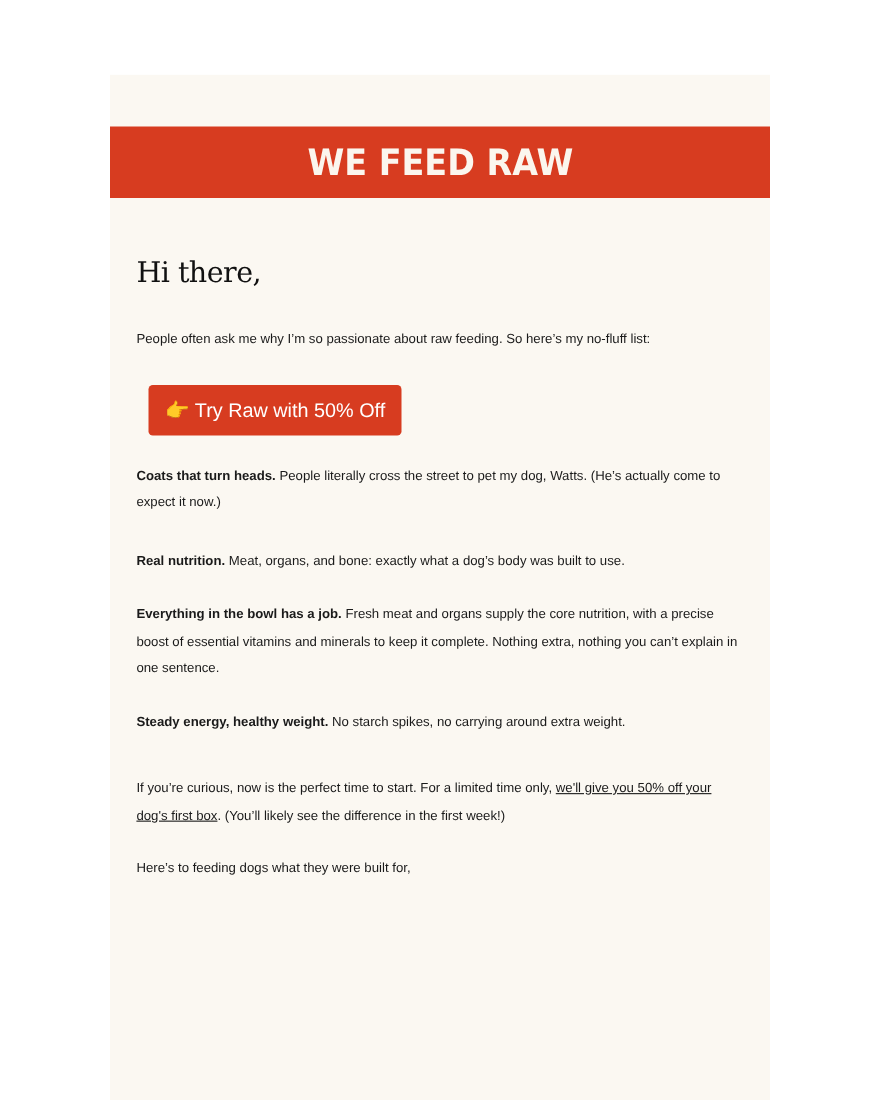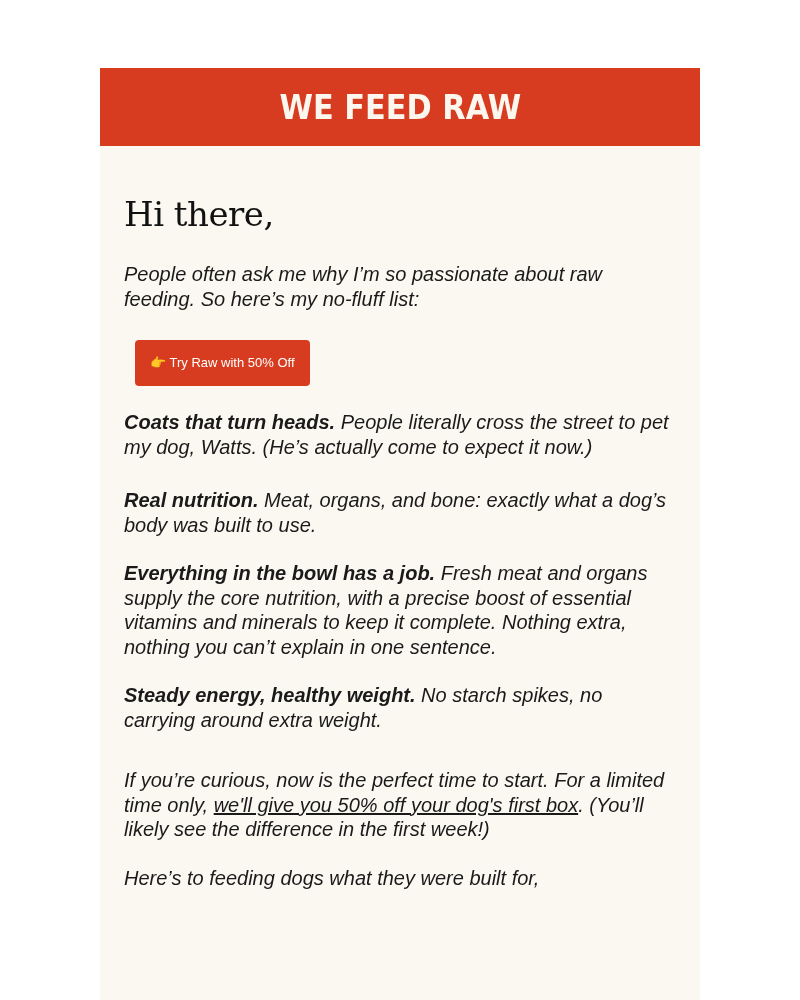--- a/index.html
+++ b/index.html
@@ -6,40 +6,40 @@
   body {
     width: 800px; height: 1000px; overflow: hidden;
     background: #ffffff;
     font-family: "Liberation Sans", sans-serif;
   }
   .email {
     position: absolute; left: 100px; top: 68px; width: 600px; height: 932px;
     background: #fbf8f2;
   }
   .header {
-    height: 78px; background: #d73c20;
-    display: flex; align-items: center; justify-content: center;
+    height: 65px; background: #d73c20;
+    display: flex; align-items: center; justify-content: center; margin-top: 47px;
   }
   .logo {
     color: #fbf6ee; font-family: "DejaVu Sans", sans-serif; font-weight: bold;
     font-size: 33px; letter-spacing: 0px; transform: scaleX(0.92);
   }
   .content { padding: 0 24px; color: #111; }
   .greeting {
     font-family: "DejaVu Serif", serif; font-weight: normal;
-    font-size: 34px; margin: 48px 0 0 0; line-height: 40px; color: #111;
+    font-size: 26px; margin: 48px 0 0 0; line-height: 40px; color: #111;
     letter-spacing: -0.5px;
   }
   p {
-    font-size: 20px; line-height: 24.5px; margin: 0; color: #1a1a1a; font-style: italic;
+    font-size: 12px; line-height: 24.5px; margin: 0; color: #1a1a1a;
   }
   .intro { margin-top: 28px; }
   .btn {
     display: inline-block; background: #d73c20; color: #fff;
-    font-size: 13px; line-height: 20px; padding: 13px 15px;
+    font-size: 18px; line-height: 20px; padding: 13px 15px;
     border-radius: 4px; margin-left: 11px; text-decoration: none;
   }
   .btn1 { margin-top: 29px; }
   .btn2 { margin-top: 29px; }
   .point { margin-top: 24px; }
   .point.first { margin-top: 29px; }
   .point b { font-weight: bold; }
   .outro { margin-top: 36px; }
   .outro a { color: #1a1a1a; text-decoration: underline; }
   .signoff { margin-top: 24px; }

